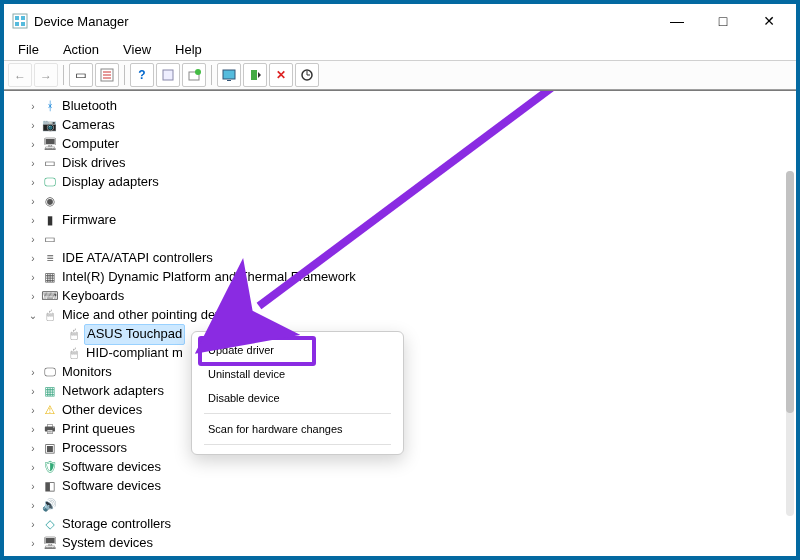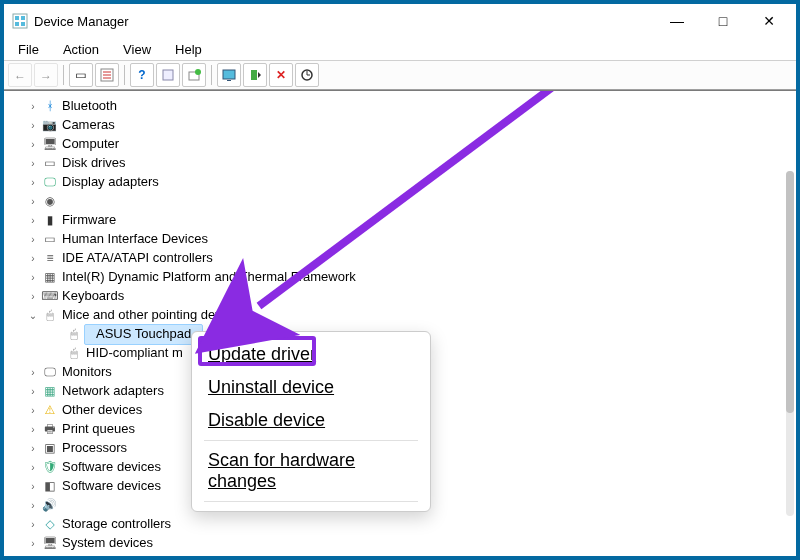--- a/index.html
+++ b/index.html
@@ -16,22 +16,22 @@
 .tbtn { width: 24px; height: 24px; border: 1px solid #c8c8c8; border-radius: 2px; display: flex; align-items: center; justify-content: center; font-size: 12px; background: #fff; }
 .tbtn.dis { opacity: .45; }
 .tsep { width: 1px; height: 20px; background: #c0c0c0; margin: 0 3px; }
 .content { flex: 1; border-top: 1px solid #7a7a7a; overflow: hidden; position: relative; }
 .tree { padding: 6px 2px 6px 12px; font-size: 13px; line-height: 1.4; position: relative; }
 .node { display: flex; align-items: center; height: 19px; white-space: nowrap; }
 .expander { width: 14px; text-align: center; color: #666; font-size: 10px; }
 .icon { width: 18px; height: 16px; margin: 0 3px 0 1px; display: flex; align-items: center; justify-content: center; font-size: 12px; }
 .indent1 { padding-left: 10px; }
 .indent2 { padding-left: 34px; }
-.sel { background: #cce8ff; border: 1px solid #99d1ff; border-radius: 2px; padding: 0 11px; margin-left: -2px; }
-.ctx { position: absolute; left: 187px; top: 240px; width: 240px; background: #fff; border: 1px solid #ccc; border-radius: 6px; box-shadow: 0 6px 18px rgba(0,0,0,.18); padding: 6px 6px; font-size: 18px; text-decoration: underline; }
+.sel { background: #cce8ff; border: 1px solid #99d1ff; border-radius: 2px; padding: 0 2px; margin-left: -2px; }
+.ctx { position: absolute; left: 187px; top: 240px; width: 213px; background: #fff; border: 1px solid #ccc; border-radius: 6px; box-shadow: 0 6px 18px rgba(0,0,0,.18); padding: 6px 6px; font-size: 11px; }
 .ctx .mi { padding: 6px 10px; border-radius: 4px; }
 .ctx .mi.bold { font-weight: 700; }
 .ctx .sep { height: 1px; background: #e0e0e0; margin: 3px 6px; }
 .ctx .hl { position: absolute; left: 6px; top: 4px; width: 118px; height: 30px; border: 4px solid #8a2be2; border-radius: 3px; pointer-events: none; }
 .scrollbar { position: absolute; right: 2px; top: 80px; width: 8px; bottom: 40px; background: #e8e8e8; border-radius: 4px; }
 .scrollbar .thumb { position: absolute; top: 0; width: 8px; height: 70%; background: #c2c2c2; border-radius: 4px; }
 .arrow { position: absolute; pointer-events: none; }
 .arrow svg { overflow: visible; }
 </style>
 </head>
@@ -143,21 +143,20 @@
           <span class="icon" style="color: rgb(85, 85, 85);">◉</span>
         </div>
         <div class="node indent1">
           <span class="expander">›</span>
           <span class="icon" style="color: rgb(51, 51, 51);">▮</span>
           <span>Firmware</span>
         </div>
         <div class="node indent1">
           <span class="expander">›</span>
           <span class="icon" style="color: rgb(85, 85, 85);">▭</span>
-          <span>Human Interface Devices</span>
         </div>
         <div class="node indent1">
           <span class="expander">›</span>
           <span class="icon" style="color: rgb(85, 85, 85);">≡</span>
           <span>IDE ATA/ATAPI controllers</span>
         </div>
         <div class="node indent1">
           <span class="expander">›</span>
           <span class="icon" style="color: rgb(85, 85, 85);">▦</span>
           <span>Intel(R) Dynamic Platform and Thermal Framework</span>

